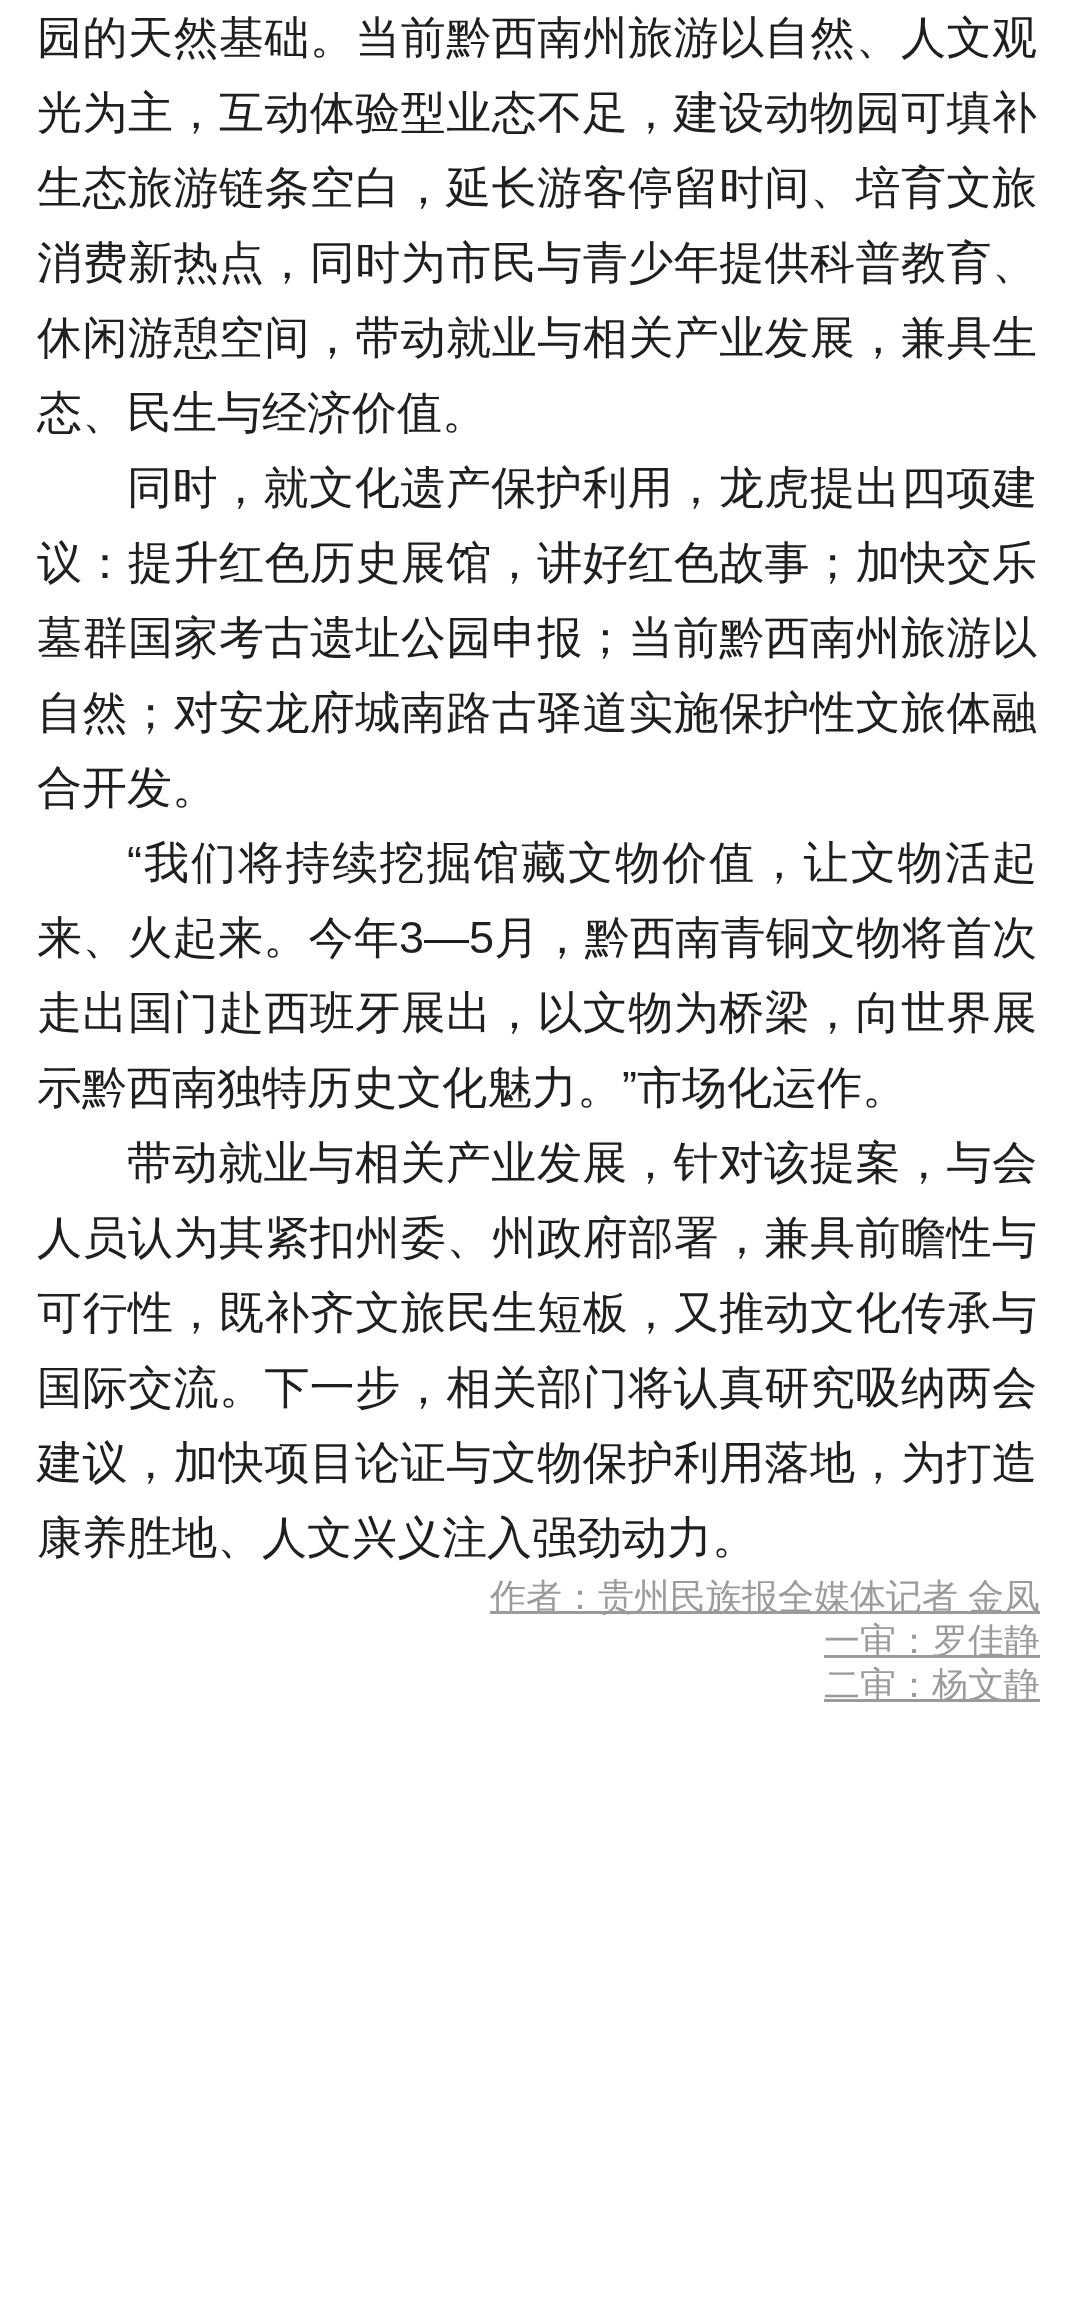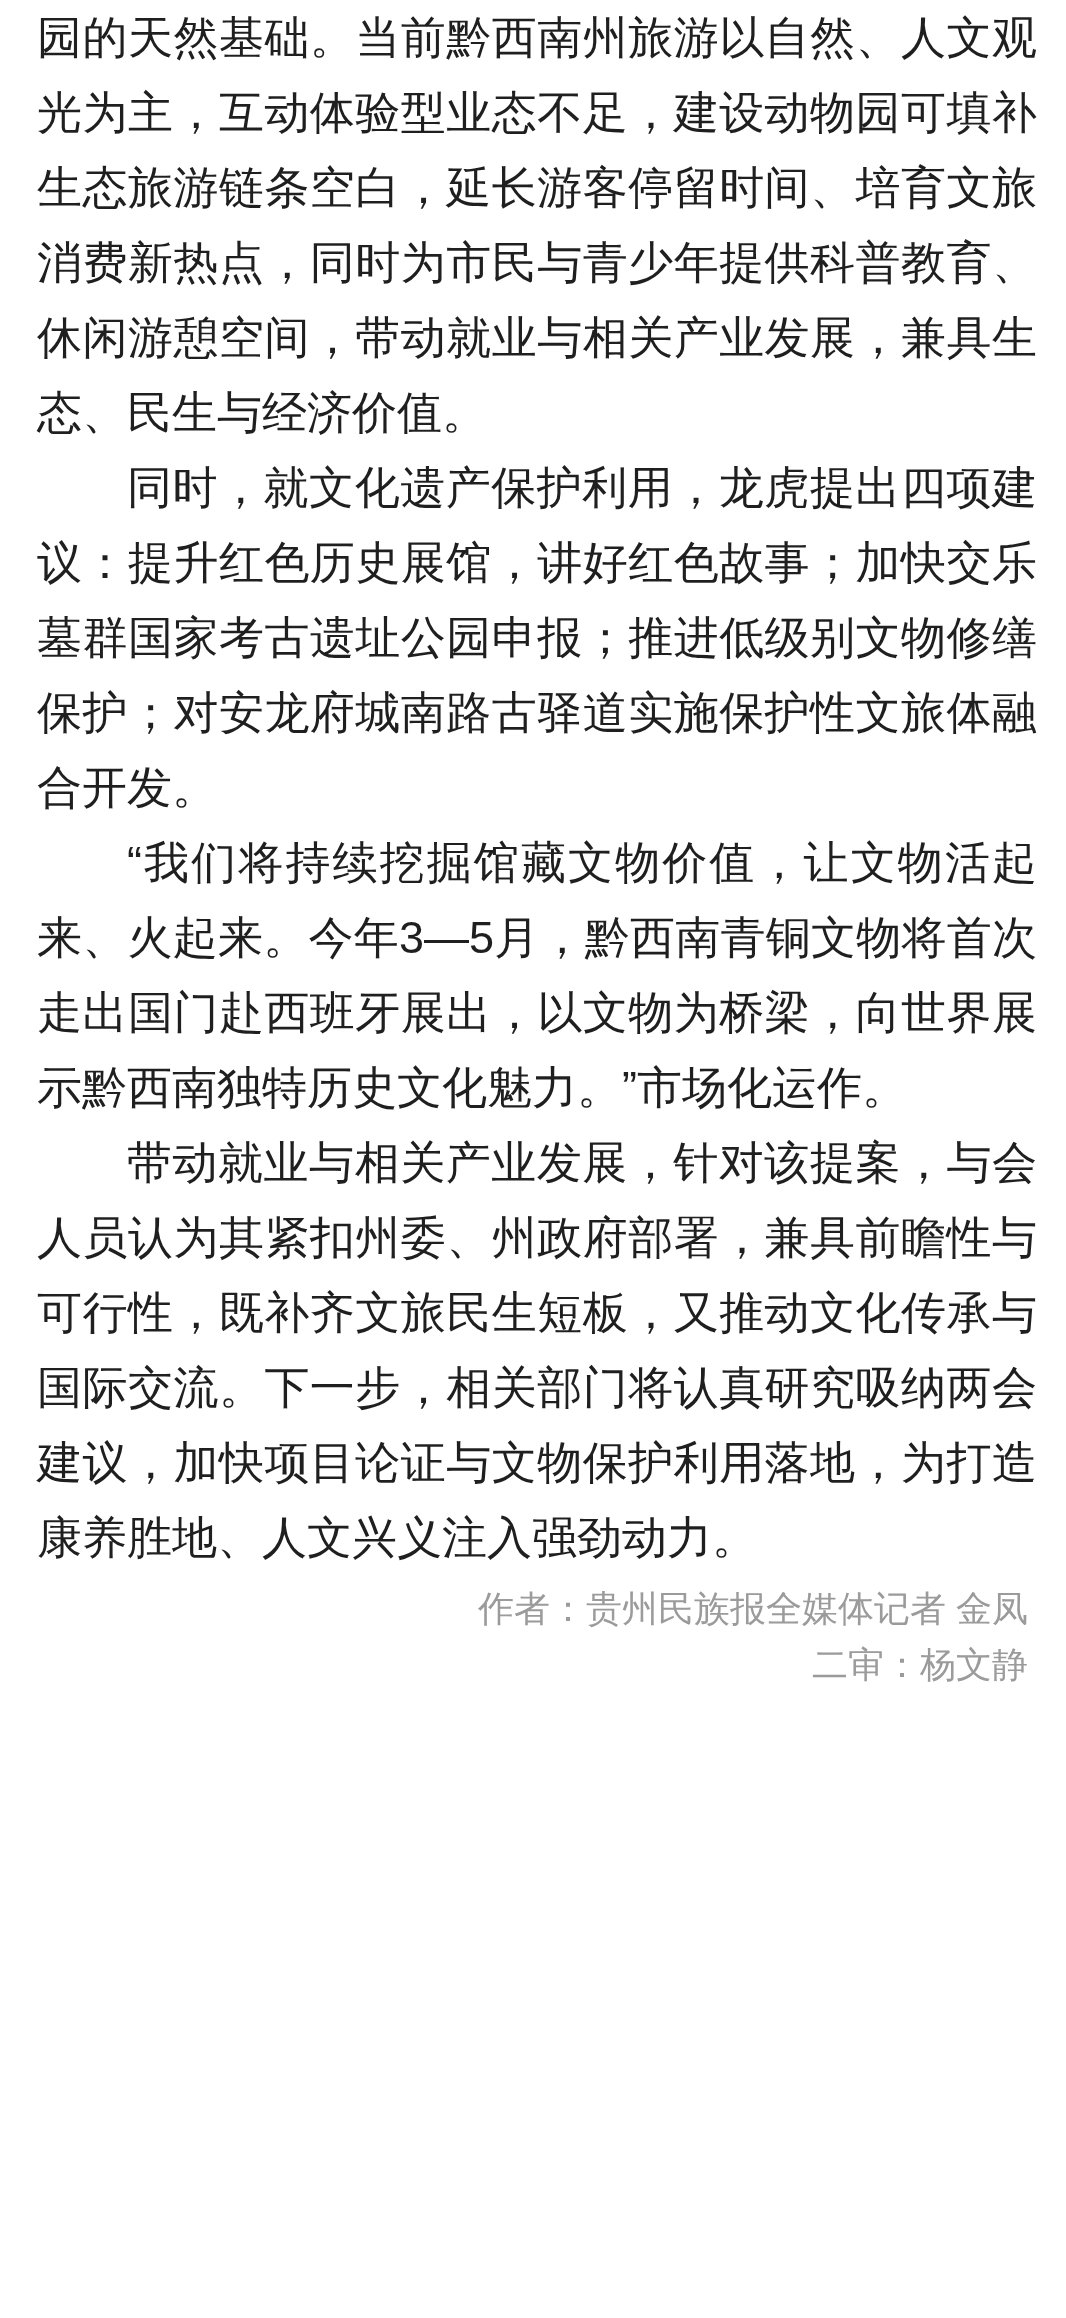--- a/index.html
+++ b/index.html
@@ -30,34 +30,35 @@
   .article p.indent { text-indent: 2em; }
   .credits {
     width: 1003px;
     margin-left: 37px;
     text-align: right;
     font-size: 36px;
     line-height: 44px;
     color: var(--credit-text);
     white-space: nowrap;
   }
-  .credit-line { margin: 12px; }
+  .credit-line { margin: 0; text-decoration: underline; }
 </style>
 </head>
 <body>
 
 <div class="page">
 
   <div class="article">
 
   <p class="para">园的天然基础。当前黔西南州旅游以自然、人文观光为主，互动体验型业态不足，建设动物园可填补生态旅游链条空白，延长游客停留时间、培育文旅消费新热点，同时为市民与青少年提供科普教育、休闲游憩空间，带动就业与相关产业发展，兼具生态、民生与经济价值。</p>
-      <p class="para indent">同时，就文化遗产保护利用，龙虎提出四项建议：提升红色历史展馆，讲好红色故事；加快交乐墓群国家考古遗址公园申报；推进低级别文物修缮保护；对安龙府城南路古驿道实施保护性文旅体融合开发。</p>
+      <p class="para indent">同时，就文化遗产保护利用，龙虎提出四项建议：提升红色历史展馆，讲好红色故事；加快交乐墓群国家考古遗址公园申报；当前黔西南州旅游以自然；对安龙府城南路古驿道实施保护性文旅体融合开发。</p>
       <p class="para indent">“我们将持续挖掘馆藏文物价值，让文物活起来、火起来。今年3—5月，黔西南青铜文物将首次走出国门赴西班牙展出，以文物为桥梁，向世界展示黔西南独特历史文化魅力。”市场化运作。</p>
       <p class="para indent">带动就业与相关产业发展，针对该提案，与会人员认为其紧扣州委、州政府部署，兼具前瞻性与可行性，既补齐文旅民生短板，又推动文化传承与国际交流。下一步，相关部门将认真研究吸纳两会建议，加快项目论证与文物保护利用落地，为打造康养胜地、人文兴义注入强劲动力。</p>
     </div>
 
   <div class="credits">
 
   <div class="credit-line">作者：贵州民族报全媒体记者 金凤</div>
+      <div class="credit-line">一审：罗佳静</div>
       <div class="credit-line">二审：杨文静</div>
     </div>
 
 </div>
 
 </body></html>

